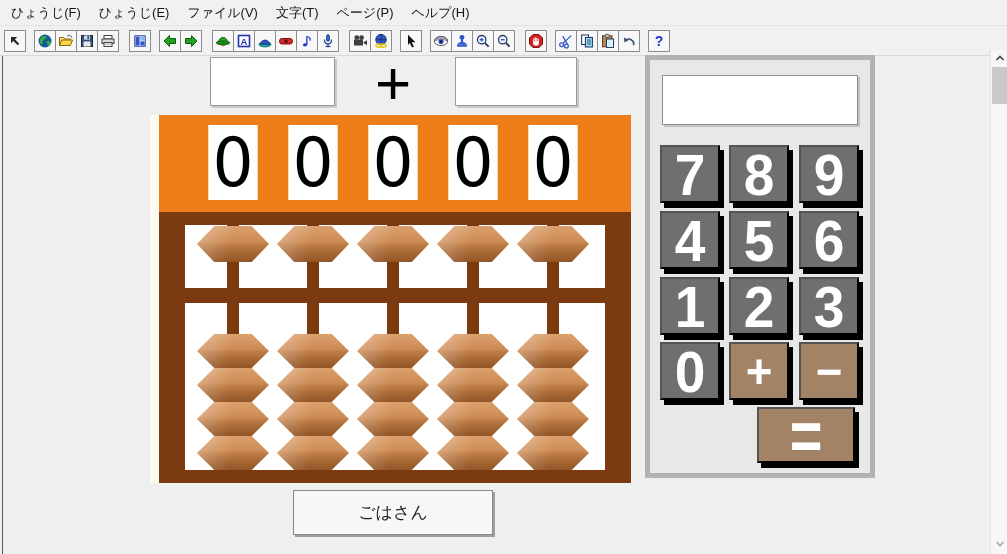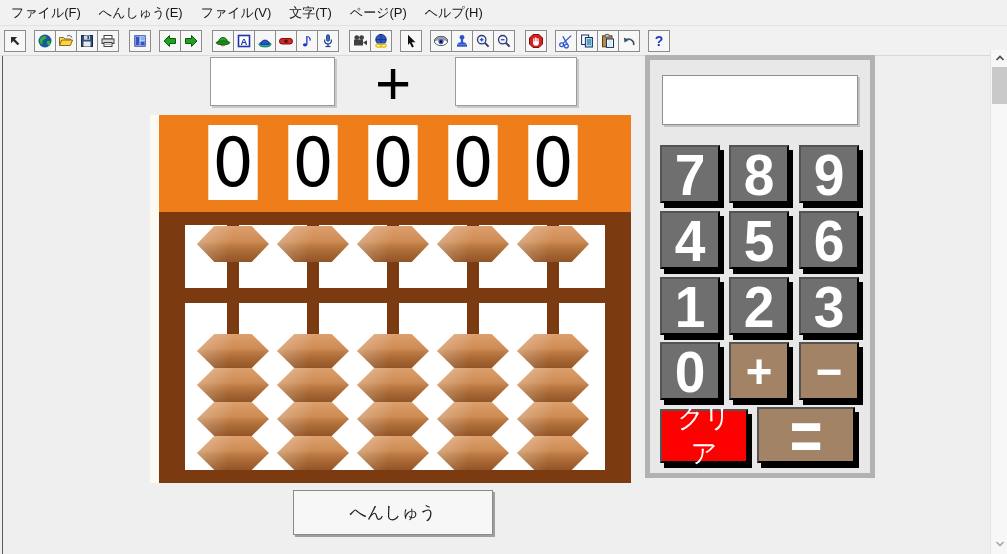--- a/index.html
+++ b/index.html
@@ -78,22 +78,22 @@
   .scrollbar { position:absolute; right:0; top:50px; width:17px; height:504px;
     background:#f7f7f7; border-left:1px solid #e4e4e4; }
   .sb-btn { position:absolute; left:0; width:17px; height:16px;
     display:flex; align-items:center; justify-content:center; }
   .sb-thumb { position:absolute; top:17px; left:1px; width:15px; height:37px; background:#c9c9c9; }
 </style>
 </head>
 <body>
 
 <div class="menubar">
-  <span class="menu-item">ファイル(F)</span>
-  <span class="menu-item">へんしゅう(E)</span>
+  <span class="menu-item">ひょうじ(F)</span>
+  <span class="menu-item">ひょうじ(E)</span>
   <span class="menu-item">ファイル(V)</span>
   <span class="menu-item">文字(T)</span>
   <span class="menu-item">ページ(P)</span>
   <span class="menu-item">ヘルプ(H)</span>
 </div>
 
 <div class="toolbar">
   <div class="sp4"></div>
   <button class="tb">
       <svg viewBox="0 0 16 16">
@@ -404,27 +404,26 @@
   <button class="key gray" style="left:10px;  top:282px;">
       <span>0</span>
     </button>
   <button class="key brown" style="left:79px;  top:282px;">
       <span>+</span>
     </button>
   <button class="key brown" style="left:149px; top:282px;">
       <span>−</span>
     </button>
 
-  <button class="clear-key">クリア</button>
   <button class="equals-key">
       <span>=</span>
     </button>
 </div>
 
-<button class="gohasan">へんしゅう</button>
+<button class="gohasan">ごはさん</button>
 
 <div class="scrollbar">
   <div class="sb-btn" style="top:0;">
       <svg width="10" height="8" viewBox="0 0 10 8">
         <polyline points="1.5,6 5,2.5 8.5,6" fill="none" stroke="#444" stroke-width="1.6"></polyline>
       </svg>
     </div>
   <div class="sb-thumb"></div>
   <div class="sb-btn" style="bottom:2px;">
       <svg width="10" height="8" viewBox="0 0 10 8">

